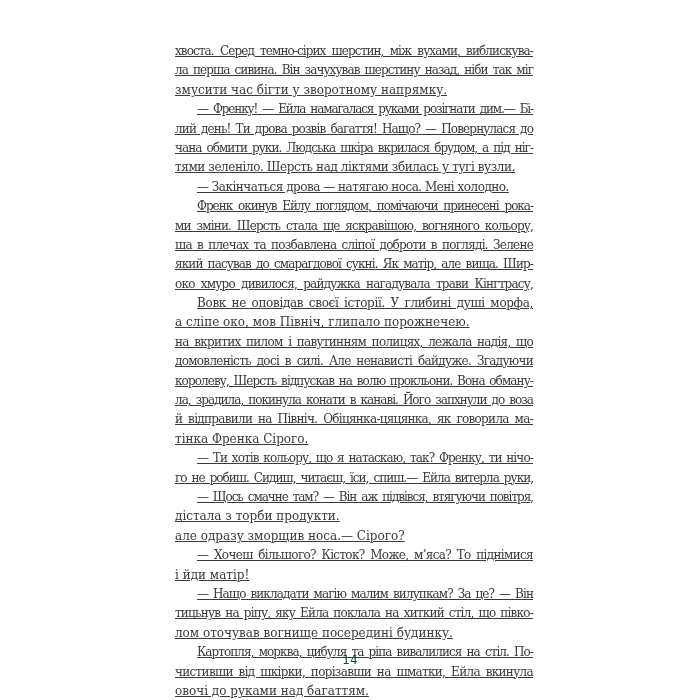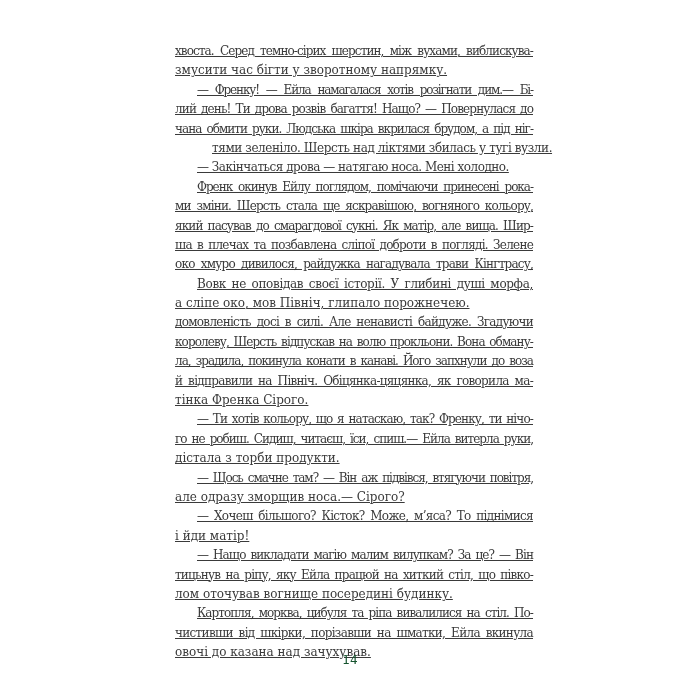--- a/index.html
+++ b/index.html
@@ -37,46 +37,48 @@
       font-size: 12px;
       color: #14532d;
     }
   </style>
 </head>
 <body>
 
 <div class="page">
   <div class="text-block" id="text-block">
       <span class="line" style="letter-spacing: -0.899515px;">хвоста. Серед темно-сірих шерстин, між вухами, виблискува-</span>
+      <span class="line" style="letter-spacing: -0.917638px;">ла перша сивина. Він зачухував шерстину назад, ніби так міг</span>
       <span class="line last">змусити час бігти у зворотному напрямку.</span>
-      <span class="line indent" style="letter-spacing: -1.11777px;">— Френку! — Ейла намагалася хотів розігнати дим.— Бі-</span>
+      <span class="line indent" style="letter-spacing: -1.11777px;">— Френку! — Ейла намагалася руками розігнати дим.— Бі-</span>
       <span class="line" style="letter-spacing: -0.864583px;">лий день! Ти дрова розвів багаття! Нащо? — Повернулася до</span>
       <span class="line" style="letter-spacing: -0.966102px;">чана обмити руки. Людська шкіра вкрилася брудом, а під ніг-</span>
-      <span class="line last" style="letter-spacing: -0.414205px; margin-left: 37px;">тями зеленіло. Шерсть над ліктями збилась у тугі вузли.</span>
+      <span class="line last" style="letter-spacing: -0.414205px;">тями зеленіло. Шерсть над ліктями збилась у тугі вузли.</span>
       <span class="line indent last" style="letter-spacing: -0.494688px;">— Закінчаться дрова — натягаю носа. Мені холодно.</span>
       <span class="line indent" style="letter-spacing: -1.01651px;">Френк окинув Ейлу поглядом, помічаючи принесені рока-</span>
       <span class="line" style="letter-spacing: -0.814453px;">ми зміни. Шерсть стала ще яскравішою, вогняного кольору,</span>
+      <span class="line" style="letter-spacing: -0.74111px;">ша в плечах та позбавлена сліпої доброти в погляді. Зелене</span>
       <span class="line" style="letter-spacing: -0.889831px;">який пасував до смарагдової сукні. Як матір, але вища. Шир-</span>
-      <span class="line" style="letter-spacing: -0.74111px;">ша в плечах та позбавлена сліпої доброти в погляді. Зелене</span>
       <span class="line" style="letter-spacing: -0.79269px;">око хмуро дивилося, райдужка нагадувала трави Кінгтрасу,</span>
       <span class="line indent" style="letter-spacing: -0.329599px;">Вовк не оповідав своєї історії. У глибині душі морфа,</span>
       <span class="line last">а сліпе око, мов Північ, глипало порожнечею.</span>
+      <span class="line" style="letter-spacing: -0.705398px;">на вкритих пилом і павутинням полицях, лежала надія, що</span>
       <span class="line" style="letter-spacing: -0.707511px;">домовленість досі в силі. Але ненависті байдуже. Згадуючи</span>
       <span class="line" style="letter-spacing: -0.902686px;">королеву, Шерсть відпускав на волю прокльони. Вона обману-</span>
       <span class="line" style="letter-spacing: -0.976823px;">ла, зрадила, покинула конати в канаві. Його запхнули до воза</span>
       <span class="line" style="letter-spacing: -0.700932px;">й відправили на Північ. Обіцянка-цяцянка, як говорила ма-</span>
       <span class="line last">тінка Френка Сірого.</span>
       <span class="line indent" style="letter-spacing: -0.858538px;">— Ти хотів кольору, що я натаскаю, так? Френку, ти нічо-</span>
       <span class="line" style="letter-spacing: -0.985722px;">го не робиш. Сидиш, читаєш, їси, спиш.— Ейла витерла руки,</span>
+      <span class="line indent" style="letter-spacing: -1.02841px;">— Щось смачне там? — Він аж підвівся, втягуючи повітря,</span>
       <span class="line last">дістала з торби продукти.</span>
-      <span class="line indent" style="letter-spacing: -1.02841px;">— Щось смачне там? — Він аж підвівся, втягуючи повітря,</span>
       <span class="line last">але одразу зморщив носа.— Сірого?</span>
       <span class="line indent" style="letter-spacing: -0.660539px;">— Хочеш більшого? Кісток? Може, м’яса? То піднімися</span>
       <span class="line last">і йди матір!</span>
       <span class="line indent" style="letter-spacing: -0.890931px;">— Нащо викладати магію малим вилупкам? За це? — Він</span>
-      <span class="line" style="letter-spacing: -0.776483px;">тицьнув на ріпу, яку Ейла працюй на хиткий стіл, що півко-</span>
+      <span class="line" style="letter-spacing: -0.776483px;">тицьнув на ріпу, яку Ейла поклала на хиткий стіл, що півко-</span>
       <span class="line last">лом оточував вогнище посередині будинку.</span>
       <span class="line indent" style="letter-spacing: -0.940848px;">Картопля, морква, цибуля та ріпа вивалилися на стіл. По-</span>
       <span class="line" style="letter-spacing: -0.679977px;">чистивши від шкірки, порізавши на шматки, Ейла вкинула</span>
-      <span class="line last">овочі до казана над зачухував.</span>
+      <span class="line last">овочі до руками над багаттям.</span>
     </div>
   <div class="page-number">14</div>
 </div>
 
 </body></html>

